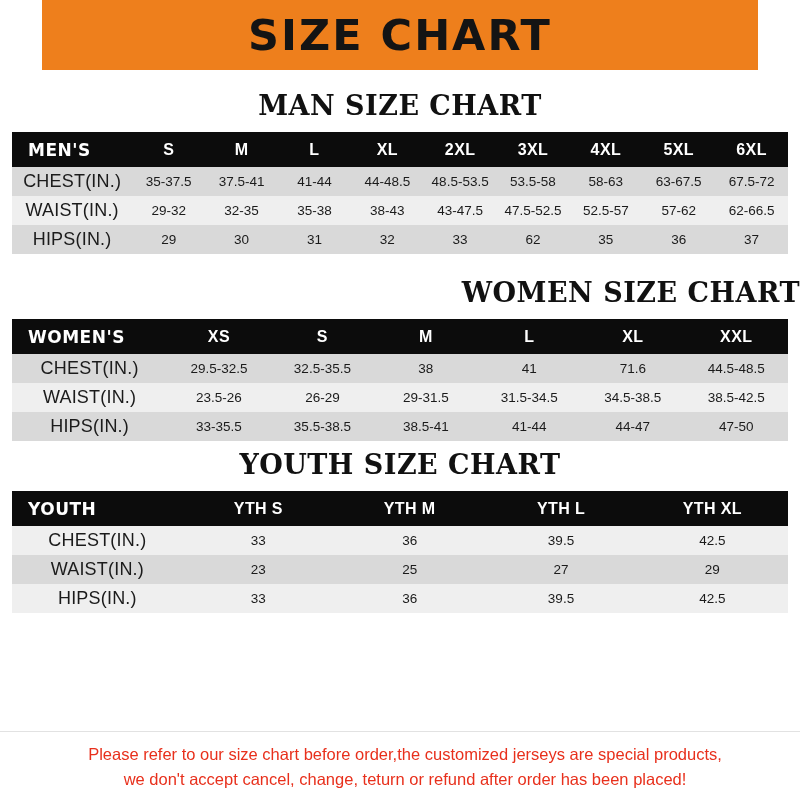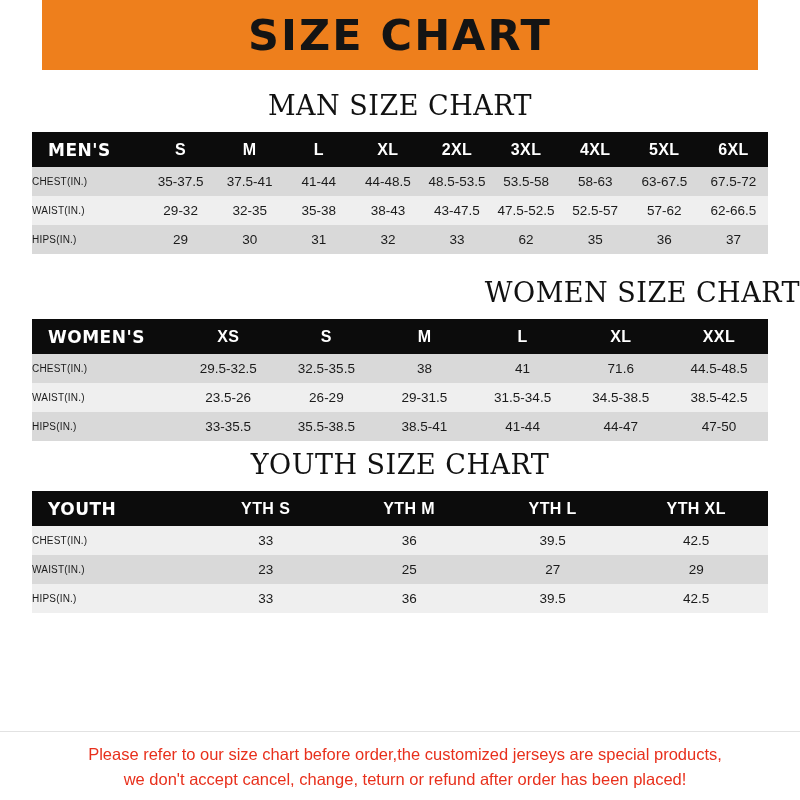--- a/index.html
+++ b/index.html
@@ -42,31 +42,31 @@
     letter-spacing: 2px;
     color: #141414;
     text-align: left;
     line-height: 70px;
   }
 
   
   .section-title {
     text-align: center;
     font-family: "DejaVu Serif", serif;
-    font-weight: normal;
+    font-weight: bold;
     font-size: 27px;
     color: #111111;
     letter-spacing: 0.5px;
   }
   .t1 { margin-top: 20px; }
   .t2 { margin-top: 23px; text-align: right; }
   .t3 { margin-top: 8px; }
 
   
-  .tbl-wrap { padding: 0 32px; margin-top: 11px; }
+  .tbl-wrap { padding: 0 12px; margin-top: 11px; }
   table {
     width: 100%;
     border-collapse: collapse;
     table-layout: fixed;
   }
   table td, table th {
     text-align: center;
     font-family: "Liberation Sans", sans-serif;
     font-size: 13.5px;
     color: #1b1b1b;
@@ -86,22 +86,22 @@
   thead td.rowhead {
     text-align: left;
     padding-left: 16px;
     font-family: "DejaVu Sans", sans-serif;
     font-size: 17px;
     letter-spacing: 0.5px;
   }
   tbody tr.alt-a { background: #d9d9d9; }
   tbody tr.alt-b { background: #efefef; }
   tbody td.rowhead {
-    text-align: left;
-    font-size: 10px;
+    text-align: center;
+    font-size: 18px;
     color: #1b1b1b;
     letter-spacing: 0.2px;
   }
 
   
   table.men col.c0 { width: 15.5%; }
   table.women col.c0 { width: 20%; }
   table.youth col.c0 { width: 22%; }
   table.youth col.cx { width: 19.5%; }
 

